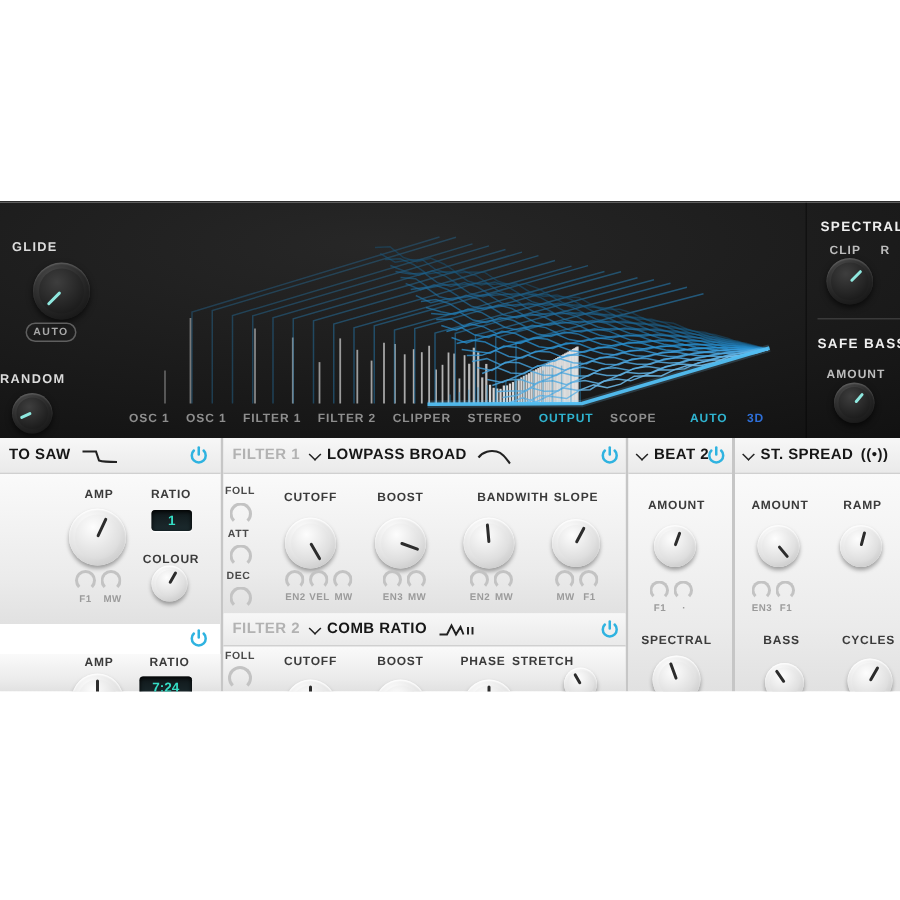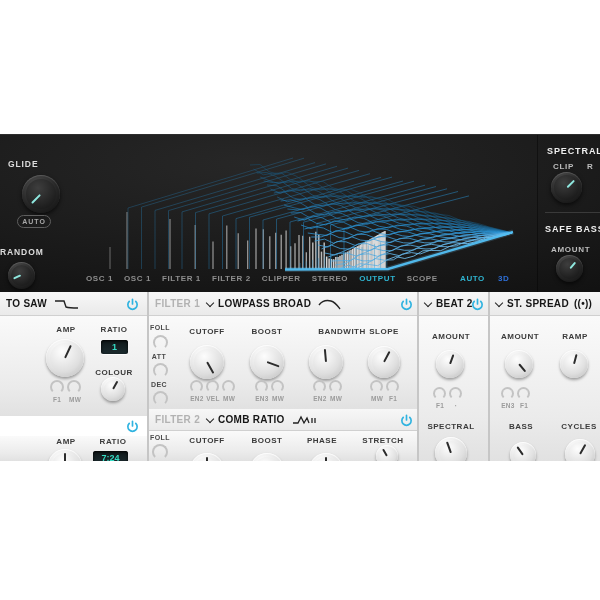--- a/index.html
+++ b/index.html
@@ -385,21 +385,21 @@
       <svg width="13" height="13" viewBox="0 0 14 14">
           <path d="M7 1.5v5" stroke="#2fb3e0" stroke-width="1.8" stroke-linecap="round"></path>
           <path d="M3.5 3.6a5 5 0 1 0 7 0" fill="none" stroke="#2fb3e0" stroke-width="1.8" stroke-linecap="round"></path>
         </svg>
     </div>
     <div class="elabel" style="left:160px;top:142px;">FOLL</div>
     <div class="arc" style="left:152px;top:152px;width:16px;height:16px;"></div>
     <div class="plabel" style="left:207px;top:144px;">CUTOFF</div>
     <div class="plabel" style="left:267px;top:144px;">BOOST</div>
     <div class="plabel" style="left:322px;top:144px;">PHASE</div>
-    <div class="plabel" style="left:383px;top:144px;text-align:center;">STRETCH</div>
+    <div class="plabel" style="left:362px;top:144px;text-align:center;">STRETCH</div>
     <div class="knob" style="left:190px;top:161px;width:34px;height:34px;">
       <div class="face"></div>
         <div class="rot">
           <i class="ptr"></i>
         </div>
     </div>
     <div class="knob" style="left:250px;top:161px;width:34px;height:34px;">
       <div class="face"></div>
         <div class="rot" style="transform:rotate(135deg);"></div>
     </div>

